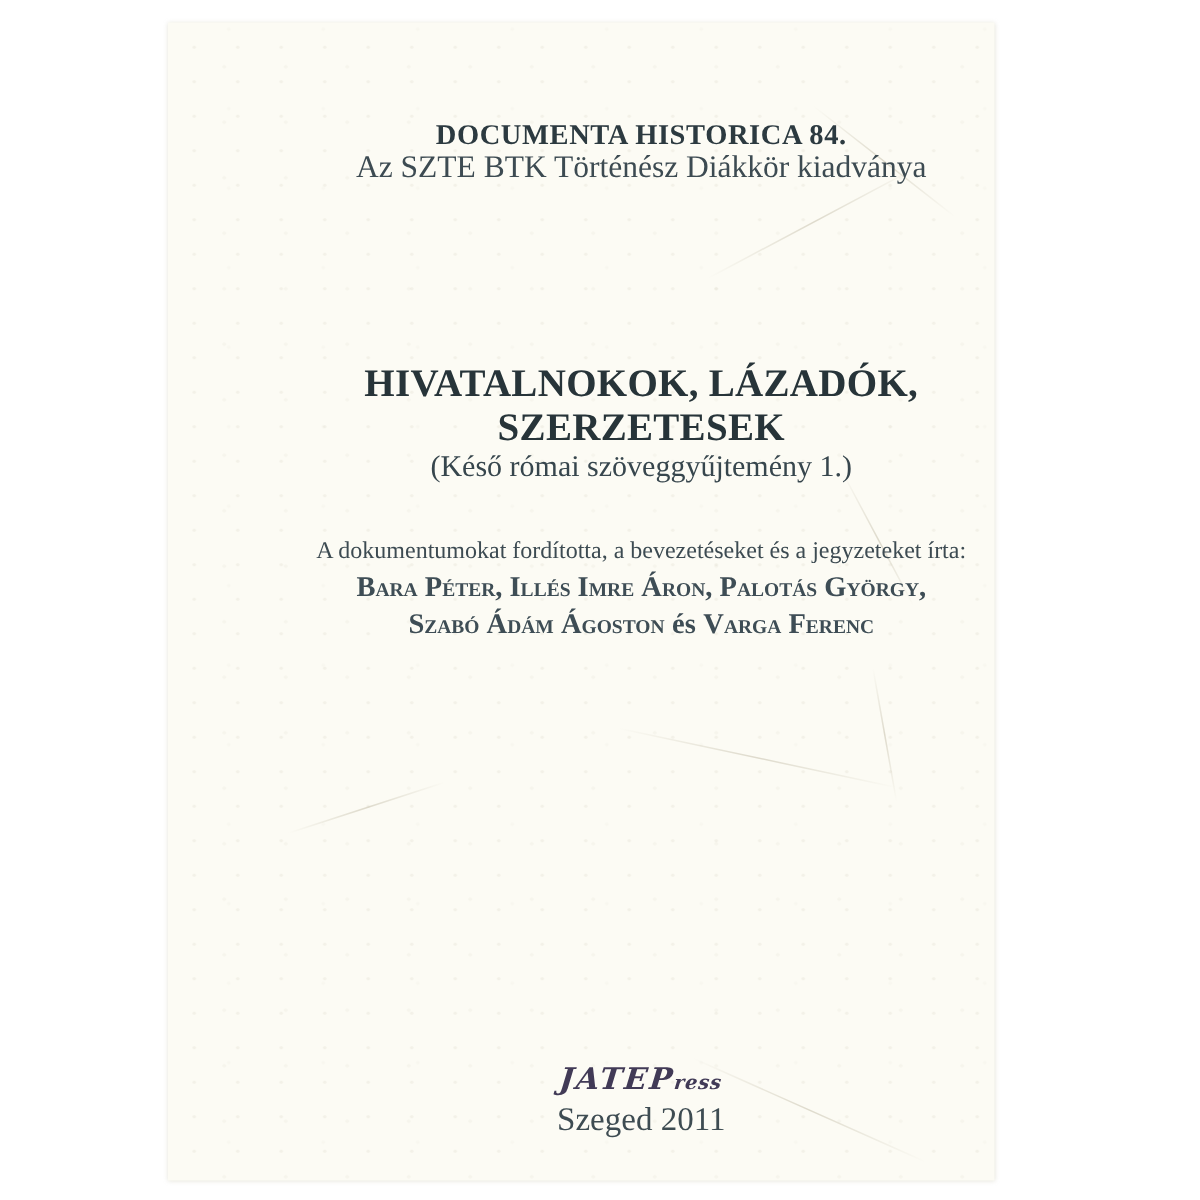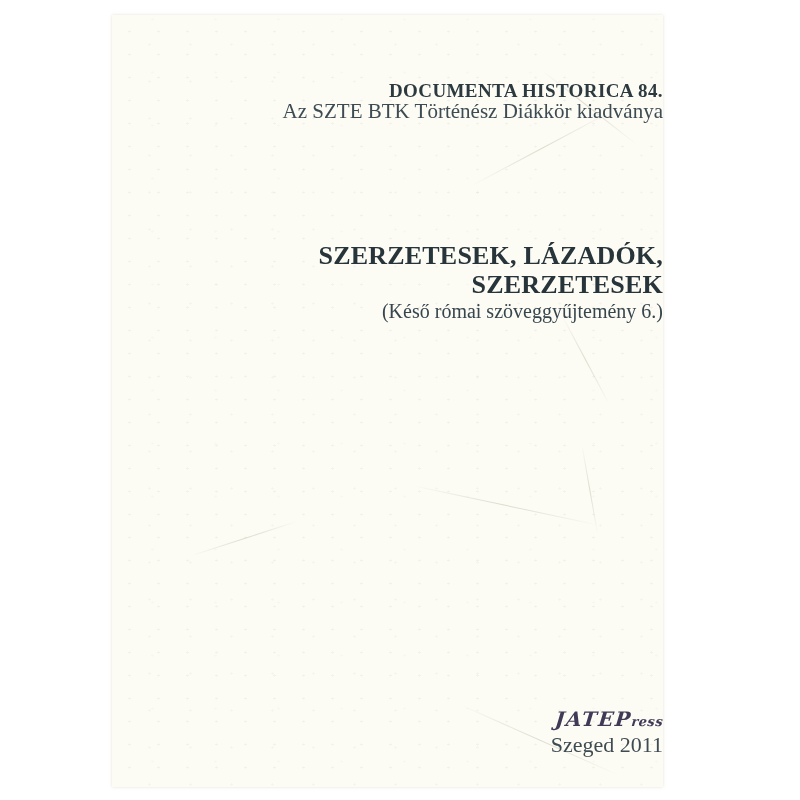--- a/index.html
+++ b/index.html
@@ -37,21 +37,21 @@
     transform-origin: left center;
     pointer-events: none;
   }
 
   .content {
     position: absolute;
     left: 80px;
     right: 0;
     top: 0;
     bottom: 0;
-    text-align: right;
+    text-align: center;
   }
 
   .block { position: absolute; left: 0; right: 0; }
 
   
   .series-block { top: 66px; }
   .series-title {
     font-size: 19px;
     line-height: 20px;
     font-weight: bold;
@@ -137,25 +137,30 @@
   <div class="crease" style="left:350px; top:690px; width:170px; transform:rotate(24deg);"></div>
 
   <div class="content">
 
     <div class="block series-block">
       <div class="series-title">DOCUMENTA HISTORICA 84.</div>
       <div class="series-subtitle">Az SZTE BTK Történész Diákkör kiadványa</div>
     </div>
 
     <div class="block title-block">
-      <div class="book-title">SZERZETESEK, LÁZADÓK,</div>
+      <div class="book-title">HIVATALNOKOK, LÁZADÓK,</div>
       <div class="book-title">SZERZETESEK</div>
-      <div class="book-subtitle">(Késő római szöveggyűjtemény 6.)</div>
+      <div class="book-subtitle">(Késő római szöveggyűjtemény 1.)</div>
     </div>
 
+    <div class="block credits-block">
+      <div class="credits-intro">A dokumentumokat fordította, a bevezetéseket és a jegyzeteket írta:</div>
+      <div class="authors-line sc">Bara Péter, Illés Imre Áron, Palotás György,</div>
+      <div class="authors-line"><span class="sc">Szabó Ádám Ágoston</span><span class="conj">és</span><span class="sc">Varga Ferenc</span></div>
+    </div>
 
     <div class="block imprint-block">
       <div class="publisher-logo"><span class="logo-main">JATEP</span><span class="logo-suffix">ress</span></div>
       <div class="place-year">Szeged 2011</div>
     </div>
 
   </div>
 </div>
 
 </body></html>

